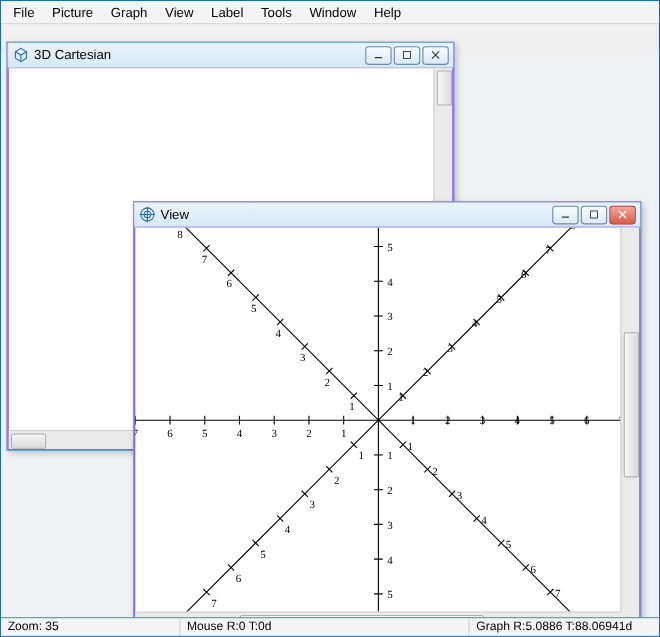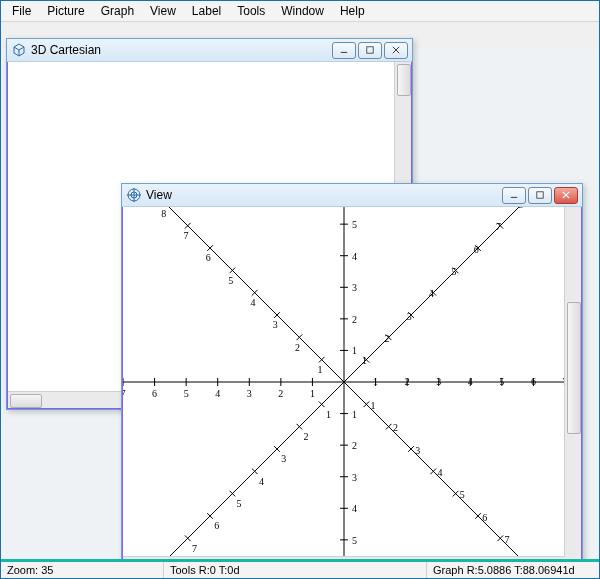--- a/index.html
+++ b/index.html
@@ -19,21 +19,21 @@
   .child .wbtn{width:22px;height:15px}
   .child .wbtn svg{width:8px;height:8px}
   .child .body{position:absolute;left:1px;right:1px;top:23px;bottom:1px;background:#fff}
   #win3d{left:5px;top:-10px;width:405px;height:370px}
   #winpolar{left:120px;top:135px;width:460px;height:390px}
   .scroll-track-h{position:absolute;left:0;right:16px;bottom:0;height:16px;background:#eaeaea;border-top:1px solid #d0d0d0}
   .scroll-track-v{position:absolute;top:0;bottom:16px;right:0;width:16px;background:#eaeaea;border-left:1px solid #d0d0d0}
   .thumb-h{position:absolute;height:12px;top:2px;background:linear-gradient(#f6f6f6,#dcdcdc);border:1px solid #b0b0b0;border-radius:2px}
   .thumb-v{position:absolute;width:12px;left:2px;background:linear-gradient(90deg,#f6f6f6,#dcdcdc);border:1px solid #b0b0b0;border-radius:2px}
   .corner{position:absolute;right:0;bottom:0;width:16px;height:16px;background:#eaeaea}
-  .statusbar{position:absolute;left:0;right:0;bottom:0;height:16px;background:#f4f4f4;border-top:3px solid #14b8a6;display:flex;align-items:flex-end;font-size:11px}
+  .statusbar{position:absolute;left:0;right:0;bottom:0;height:16px;background:#f4f4f4;border-top:1px solid #14b8a6;display:flex;align-items:flex-end;font-size:11px}
   .statusbar>div{padding:0 6px;border-right:1px solid #d0d0d0;height:100%;display:flex;align-items:center}
   #polar-svg{position:absolute;left:0;top:0}
   .axlbl{font-size:10px;font-family:Tahoma}
 </style>
 </head>
 <body>
 
 <div class="app">
 
   <div class="menubar">
@@ -244,16 +244,16 @@
             <div class="thumb-v" style="top:95px;height:130px"></div>
           </div>
         <div class="corner"></div>
       </div>
     </div>
 
   </div>
 
   <div class="statusbar">
     <div style="width:150px">Zoom: 35</div>
-    <div style="width:250px">Tools R:0 T:0d</div>
+    <div style="width:250px">Mouse R:0 T:0d</div>
     <div style="flex:1;border-right:none">Graph R:5.0886 T:88.06941d</div>
   </div>
 </div>
 
 </body></html>

